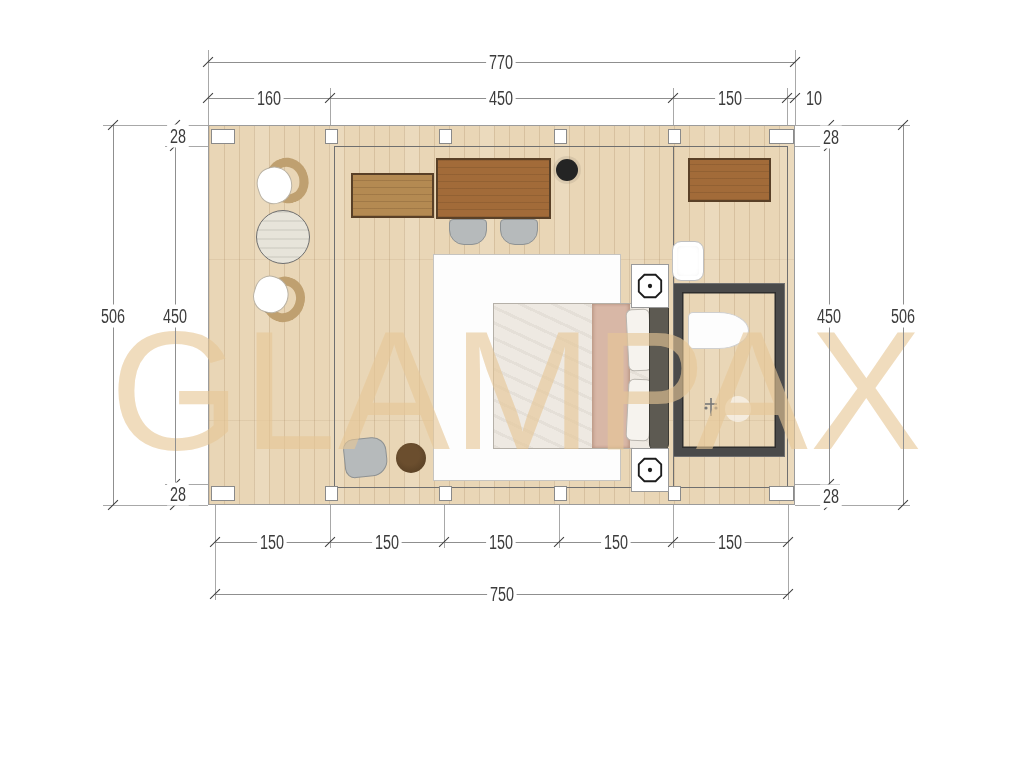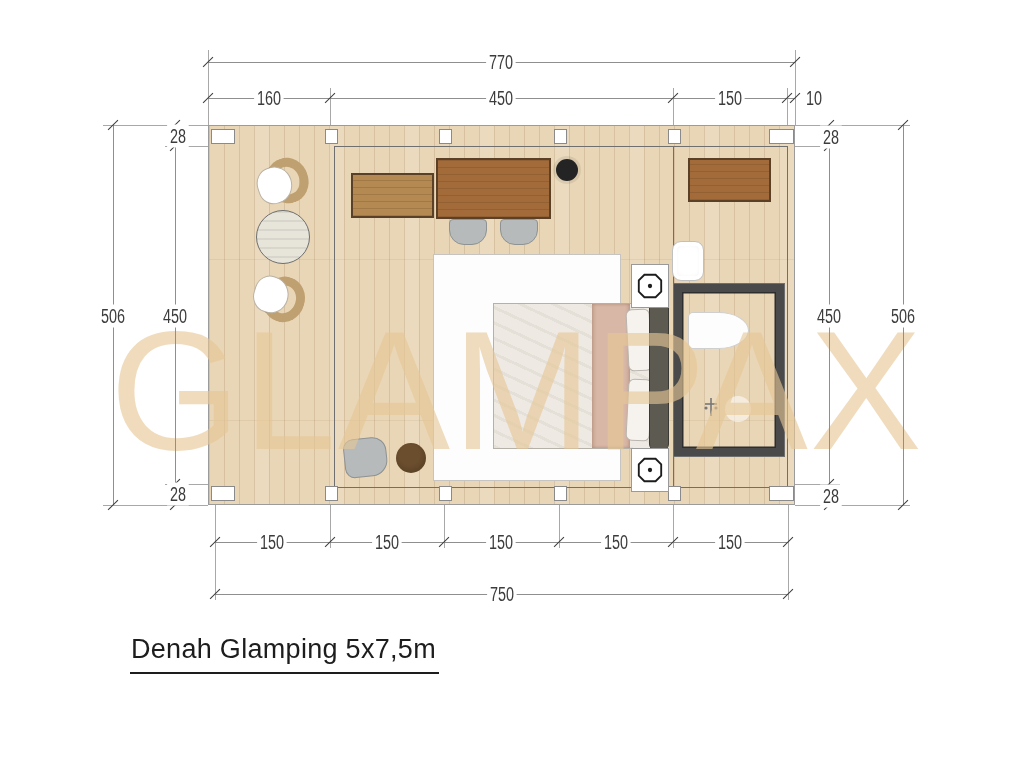--- a/index.html
+++ b/index.html
@@ -220,15 +220,14 @@
   <div class="dlabel" style="left:903px;top:316px;">506</div>
   <div class="dlabel" style="left:831px;top:137px;">28</div>
   <div class="dlabel" style="left:831px;top:496px;">28</div>
   <div class="dlabel" style="left:272px;top:542px;">150</div>
   <div class="dlabel" style="left:387px;top:542px;">150</div>
   <div class="dlabel" style="left:501px;top:542px;">150</div>
   <div class="dlabel" style="left:616px;top:542px;">150</div>
   <div class="dlabel" style="left:730px;top:542px;">150</div>
   <div class="dlabel" style="left:502px;top:594px;">750</div>
 
-  <div class="title">Denah Glamping 5x7,5m</div>
 
 </div>
 
 </body></html>

